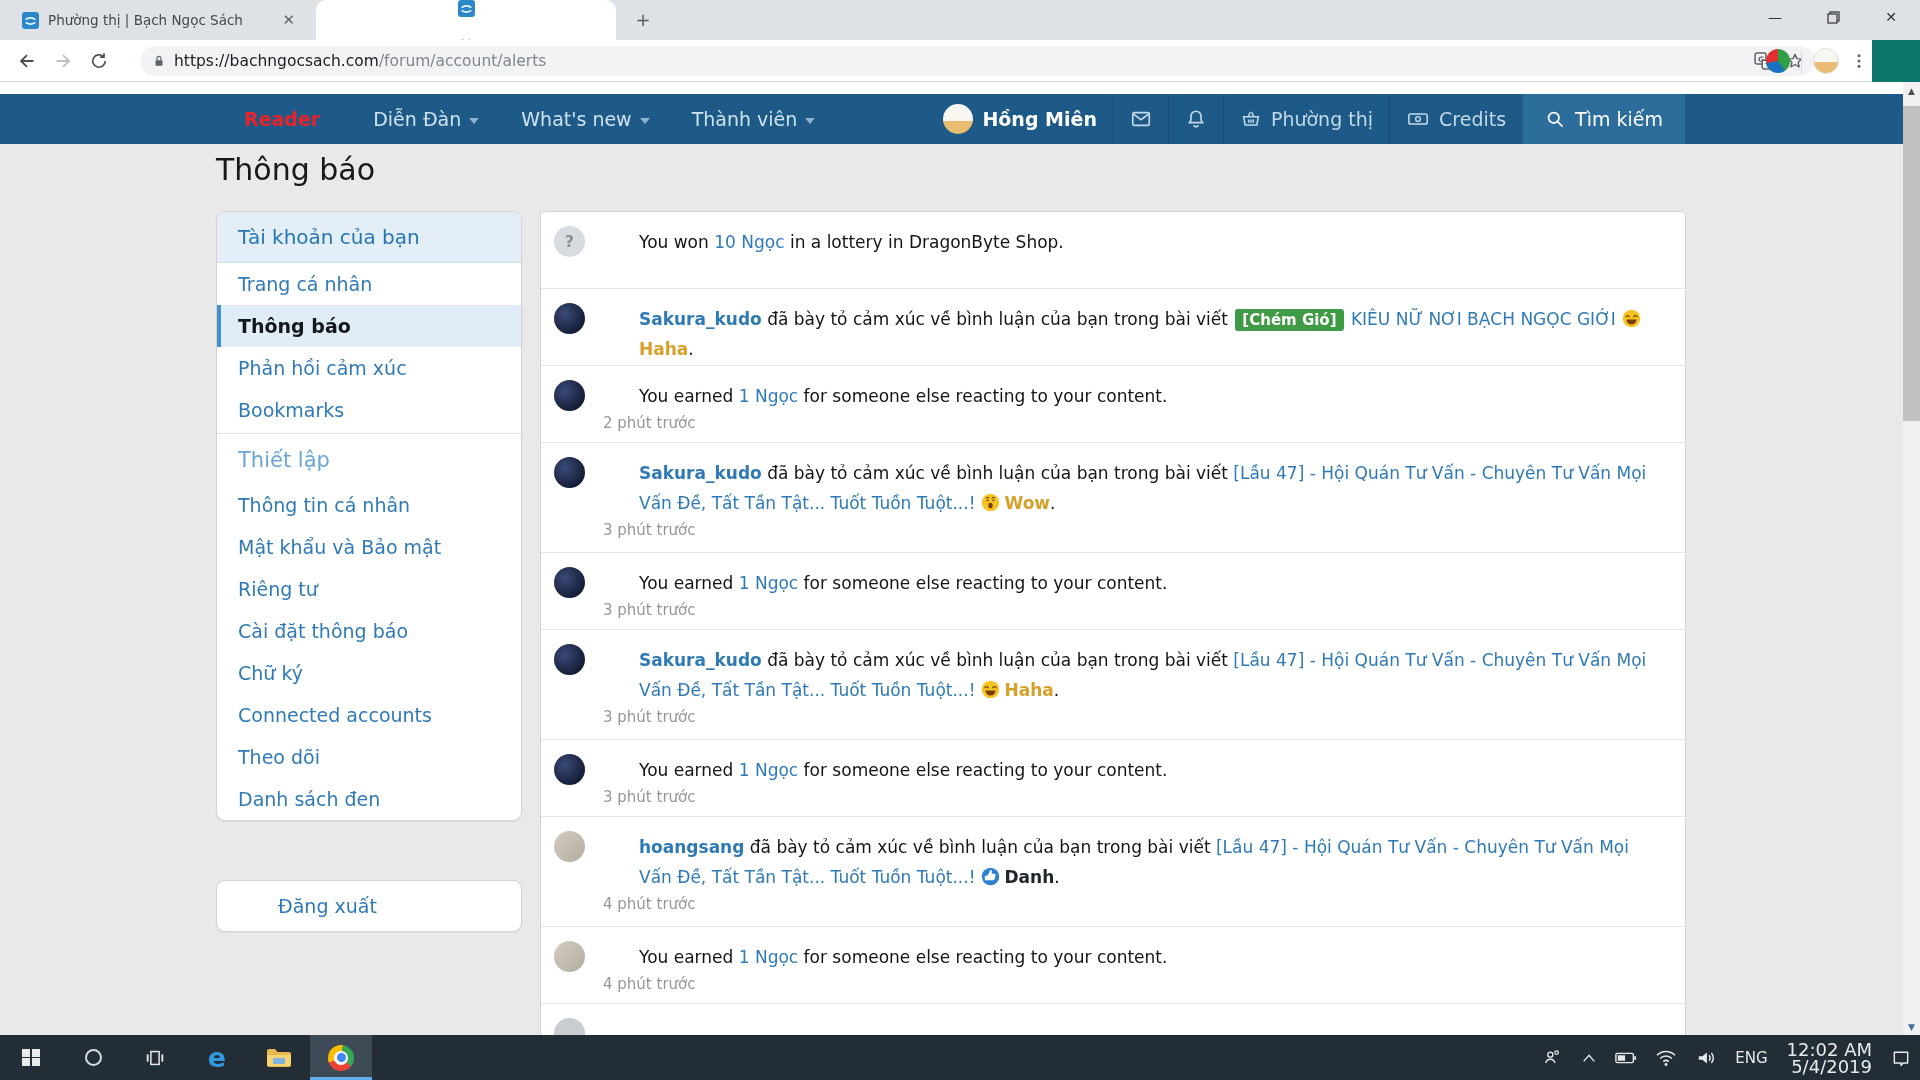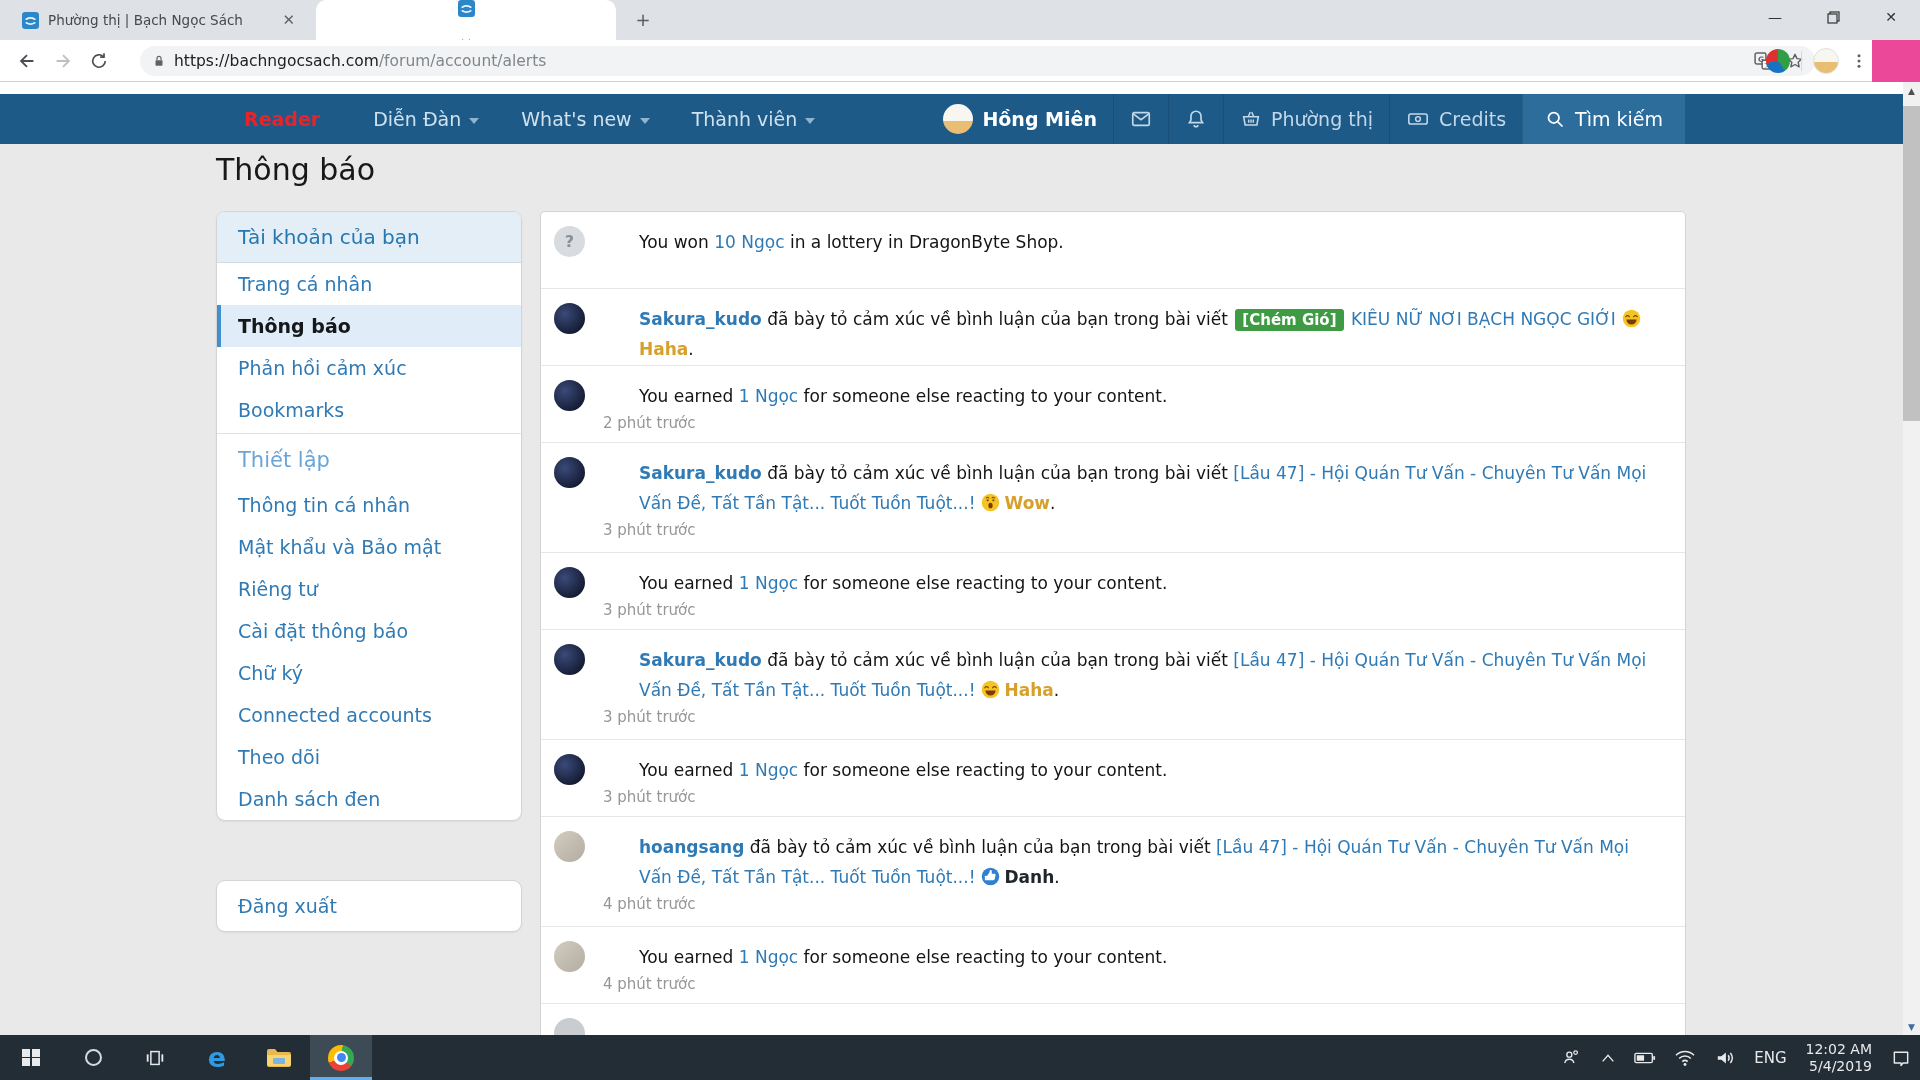--- a/index.html
+++ b/index.html
@@ -1,18 +1,18 @@
 <!DOCTYPE html>
 <html><head>
 <meta charset="utf-8">
 <style>
   * { margin:0; padding:0; box-sizing:border-box; }
   html,body { width:1920px; height:1080px; overflow:hidden;
     font-family:"DejaVu Sans","Liberation Sans",sans-serif; }
-  .screen { position:absolute; inset:0; width:1920px; height:1080px; background:#ec4899; }
+  .screen { position:absolute; inset:0; width:1920px; height:1080px; background:#0f766e; }
 
   
   .tabbar { position:absolute; top:0; left:0; width:1920px; height:40px; background:#dee1e6; }
   .tab { position:absolute; top:0; height:40px; display:flex; align-items:center; gap:9px; padding:0 12px; }
   .tab-inactive { left:10px; width:300px; color:#45494d; }
   .tab-active { left:316px; width:300px; background:#fff; border-radius:10px 10px 0 0; color:#202124;flex-direction:column; }
   .tab-title { font-size:13.5px; white-space:nowrap; overflow:hidden; text-overflow:ellipsis; flex:1; }
   .tab-close { font-size:15px; color:#5f6368; padding:0 3px; }
   .newtab-btn { position:absolute; left:630px; top:8px; width:26px; height:26px; text-align:center;
     line-height:24px; font-size:18px; color:#5a5d61; }
@@ -61,21 +61,21 @@
   .side-box { position:absolute; left:216px; width:306px; background:#fff; border:1px solid #d4d4d4;
     border-radius:9px; box-shadow:0 1px 2px rgba(0,0,0,0.06); overflow:hidden; }
   .sidebar { top:211px; }
   .sb-header { background:#e3eef7; color:#2577b1; font-size:20px; padding:13px 21px;
     border-bottom:1px solid #cfdde9; }
   .sb-item { color:#2f7ab5; font-size:19px; padding:10px 21px; }
   .sb-item.active { background:#e0ecf8; color:#15181b; font-weight:bold;
     border-left:4px solid #4191d1; padding-left:17px; }
   .sb-section { color:#6aa5d8; font-size:21px; padding:12px 21px; }
   .sb-divider { height:1px; background:#e2e2e2; margin:2px 0; }
-  .logout-box { top:880px; }
+  .logout-box { top:880px;padding-left:40px; }
   .logout-item { color:#2f7ab5; font-size:19px; padding:14px 21px; }
 
   
   .notif-box { position:absolute; left:540px; top:211px; width:1146px; background:#fff;
     border:1px solid #d4d4d4; border-radius:5px; overflow:hidden; height:900px; }
   .n-row { position:relative; border-bottom:1px solid #e6e6e6; padding:15px 20px 0 62px; overflow:hidden; }
   .n-row.small { height:77px; }
   .n-row.big { height:110px; }
   .n-row.partial { height:120px; border-bottom:none; }
   .av { position:absolute; left:13px; top:14px; width:31px; height:31px; border-radius:50%;
@@ -111,21 +111,21 @@
   .edge-e { font-size:27px; font-weight:bold; color:#2f9ae0; font-family:"DejaVu Sans",sans-serif; }
   .chrome-ball { width:26px; height:26px; border-radius:50%; position:relative;
     background:conic-gradient(from 130deg,#ea4335 0 33%,#fbbc05 33% 66%,#34a853 66% 100%); }
   .chrome-ball::before { content:""; position:absolute; inset:6px; border-radius:50%; background:#fff; }
   .chrome-ball::after { content:""; position:absolute; inset:8.5px; border-radius:50%; background:#4285f4; }
   .cortana-ring { width:17px; height:17px; border-radius:50%; border:2.4px solid #d4dadf; }
   .tray { position:absolute; right:0; top:0; height:45px; display:flex; align-items:center; }
   .tray-item { display:flex; align-items:center; justify-content:center; padding:0 9px; height:45px;
     color:#e8eaec; }
   .tray-text { font-size:15px; }
-  .clock { text-align:right; font-size:14px; line-height:17px; padding:0 10px; }
+  .clock { text-align:right; font-size:18px; line-height:17px; padding:0 10px; }
   .win-logo { display:grid; grid-template-columns:8px 8px; grid-template-rows:8px 8px; gap:1.5px; }
   .win-logo span { background:#e8eaec; }
 
   .icon { display:inline-flex; }
   svg { display:block; }
 </style>
 </head>
 <body>
 
 <div class="screen">

